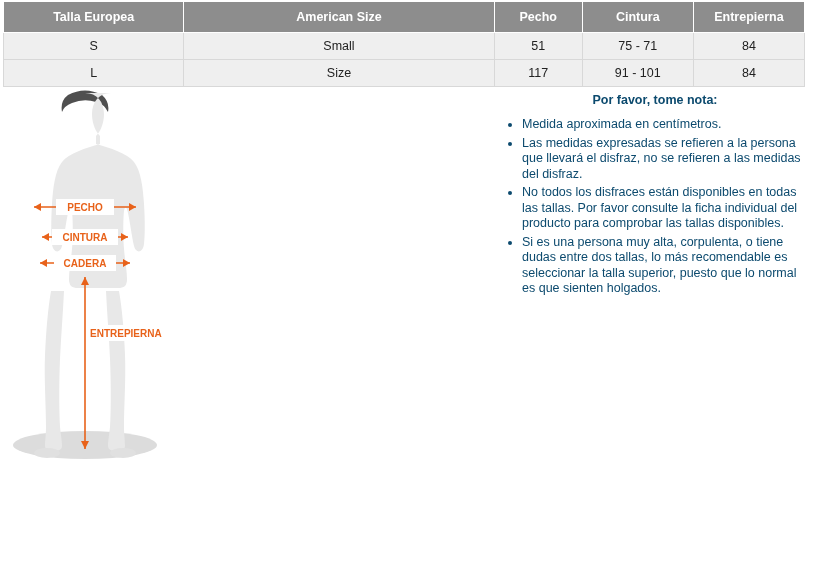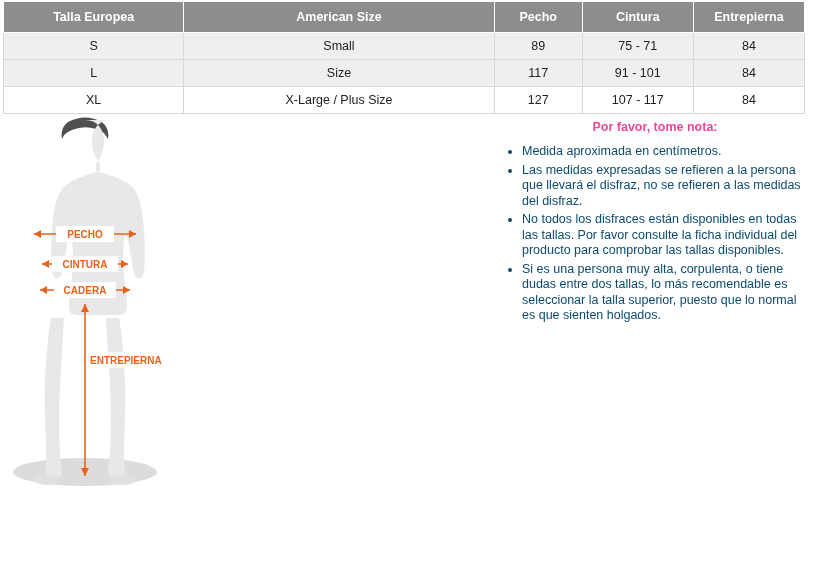--- a/index.html
+++ b/index.html
@@ -76,21 +76,21 @@
   .notes-area {
     position: absolute;
     left: 480px;
     top: 6px;
     width: 330px;
   }
   .notes-title {
     font-weight: bold;
     font-size: 12.5px;
     text-align: center;
-    color: #ec4899;
+    color: #0c4a6e;
     margin: 0 0 10px 0;
     padding-left: 20px;
   }
   .notes-list {
     margin: 0;
     padding-left: 42px;
     list-style-type: disc;
   }
   .notes-list li {
     font-size: 12.5px;
@@ -126,36 +126,29 @@
         <th>American Size</th>
         <th>Pecho</th>
         <th>Cintura</th>
         <th>Entrepierna</th>
       </tr>
     </thead>
     <tbody>
       <tr class="odd">
         <td>S</td>
         <td>Small</td>
-        <td>89</td>
+        <td>51</td>
         <td>75 - 71</td>
         <td>84</td>
       </tr>
       <tr class="odd">
         <td>L</td>
         <td>Size</td>
         <td>117</td>
         <td>91 - 101</td>
-        <td>84</td>
-      </tr>
-      <tr class="even">
-        <td>XL</td>
-        <td>X-Large / Plus Size</td>
-        <td>127</td>
-        <td>107 - 117</td>
         <td>84</td>
       </tr>
     </tbody>
   </table>
 
   <div class="lower">
 
     <div class="figure-area">
       <svg width="470" height="420" viewBox="0 0 470 420">
 

